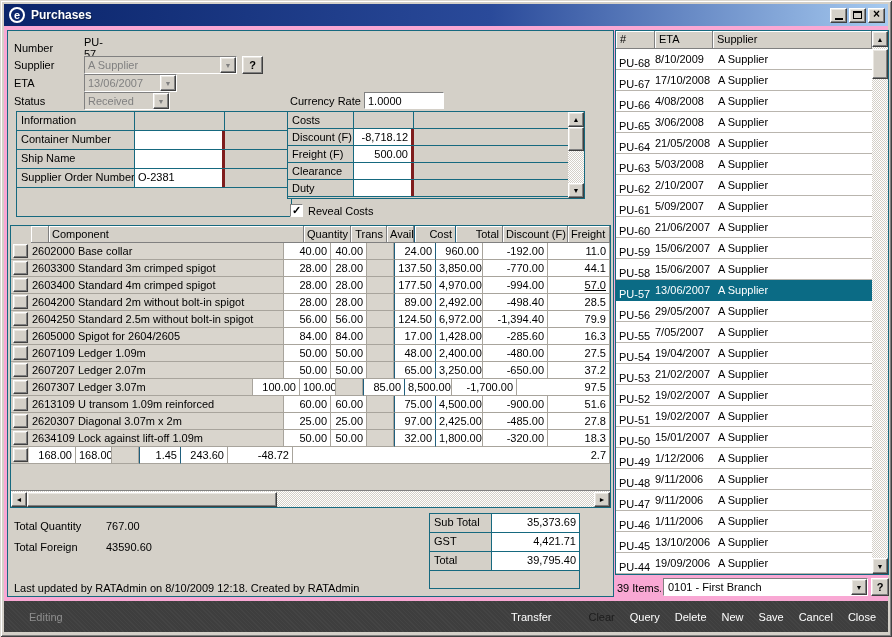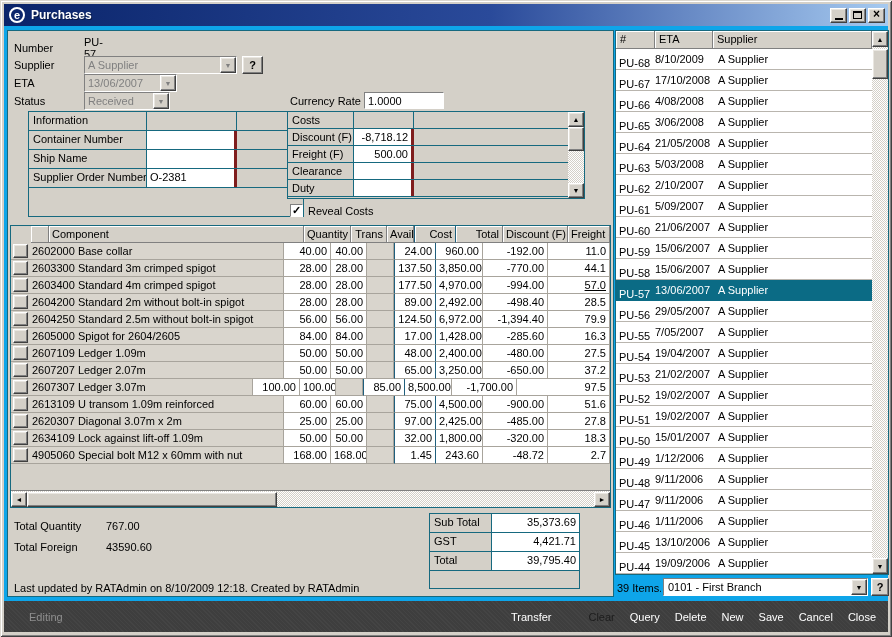--- a/index.html
+++ b/index.html
@@ -19,21 +19,21 @@
   .title-text { color:#fff; font-weight:bold; font-size:12px; margin-left:6px; flex:1;
     text-shadow:1px 1px 0 rgba(0,0,0,.4); }
   .winbtn { width:17px; height:15px; background:#d4d0c8; margin-left:2px;
     border:1px solid; border-color:#ffffff #404040 #404040 #ffffff;
     box-shadow: inset -1px -1px 0 #808080, inset 1px 1px 0 #e9e6e0;
     display:flex; align-items:center; justify-content:center; }
   .glyph-min { width:8px; height:9px; border-bottom:2px solid #000; }
   .glyph-max { width:9px; height:8px; border:1px solid #000; border-top-width:2px; }
   .glyph-close { font-size:12px; font-weight:bold; line-height:10px; margin-top:-2px; }
 
-  .client { position:absolute; left:4px; top:26px; right:4px; bottom:36px; background:#0ea5e9; }
+  .client { position:absolute; left:4px; top:26px; right:4px; bottom:36px; background:#f9a8d4; }
 
   
   .teal-box { border:1px solid #16697f; }
   .raised { background:#d4d0c8; border:1px solid; border-color:#ffffff #404040 #404040 #ffffff;
     box-shadow: inset -1px -1px 0 #808080, inset 1px 1px 0 #e9e6e0; }
   .checker { background-color:#fff;
     background-image:linear-gradient(45deg,#d4d0c8 25%,transparent 25%,transparent 75%,#d4d0c8 75%),
                      linear-gradient(45deg,#d4d0c8 25%,transparent 25%,transparent 75%,#d4d0c8 75%);
     background-size:2px 2px; background-position:0 0,1px 1px; }
   .arrow { font-size:7px; line-height:7px; color:#000; }
@@ -57,21 +57,21 @@
   .grp { position:absolute; background:#d4d0c8; border:1px solid #16697f; }
   .grp-head { display:flex; border-bottom:1px solid #16697f; }
   .grp-hcell { padding:2px 0 0 4px; border-right:1px solid #16697f; }
   .grp-row { display:flex; border-bottom:1px solid #16697f; }
   .grp-label { padding:2px 0 0 4px; border-right:1px solid #16697f; background:#d4d0c8;
     white-space:nowrap; overflow:hidden; }
   .grp-val { background:#fff; padding:2px 3px 0 3px; border-right:3px solid #7f1d1d;
     white-space:nowrap; overflow:hidden; }
   .grp-val.num { text-align:right; }
 
-  #info-box { left:20px; top:80px; width:276px; height:106px; }
+  #info-box { left:8px; top:80px; width:276px; height:106px; }
   #info-box .grp-label { width:118px; }
   #info-box .grp-val { width:90px; }
   #info-box .grp-hcell.h1 { width:118px; } #info-box .grp-hcell.h2 { width:90px; }
   #info-box .grp-head, #info-box .grp-row { height:19px; }
 
   #costs-box { left:279px; top:80px; width:298px; height:88px; }
   #costs-box .grp-label { width:66px; }
   #costs-box .grp-val { width:60px; }
   #costs-box .grp-hcell.h1 { width:66px; } #costs-box .grp-hcell.h2 { width:60px; }
   #costs-box .grp-head, #costs-box .grp-row { height:17px; }
@@ -456,21 +456,20 @@
                 <div class="t-cell c-gray" style="width: 27px;"></div>
                 <div class="t-cell c-cost num" style="width: 42px;">32.00</div>
                 <div class="t-cell c-white num" style="width: 47px;">1,800.00</div>
                 <div class="t-cell c-white num" style="width: 65px;">-320.00</div>
                 <div class="t-cell c-white num" style="flex: 1 1 auto;">18.3</div>
               </div>
               <div class="t-row">
                 <div class="t-btncell">
                   <div class="row-btn raised"></div>
                 </div>
-                <div class="t-cell c-gray" style="width: 255px;">4905060 Special bolt M12 x 60mm with nut</div>
                 <div class="t-cell c-white num" style="width: 47px;">168.00</div>
                 <div class="t-cell c-white num" style="width: 36px;">168.00</div>
                 <div class="t-cell c-gray" style="width: 27px;"></div>
                 <div class="t-cell c-cost num" style="width: 42px;">1.45</div>
                 <div class="t-cell c-white num" style="width: 47px;">243.60</div>
                 <div class="t-cell c-white num" style="width: 65px;">-48.72</div>
                 <div class="t-cell c-white num" style="flex: 1 1 auto;">2.7</div>
               </div>
             </div>
         <div class="hscroll checker">

